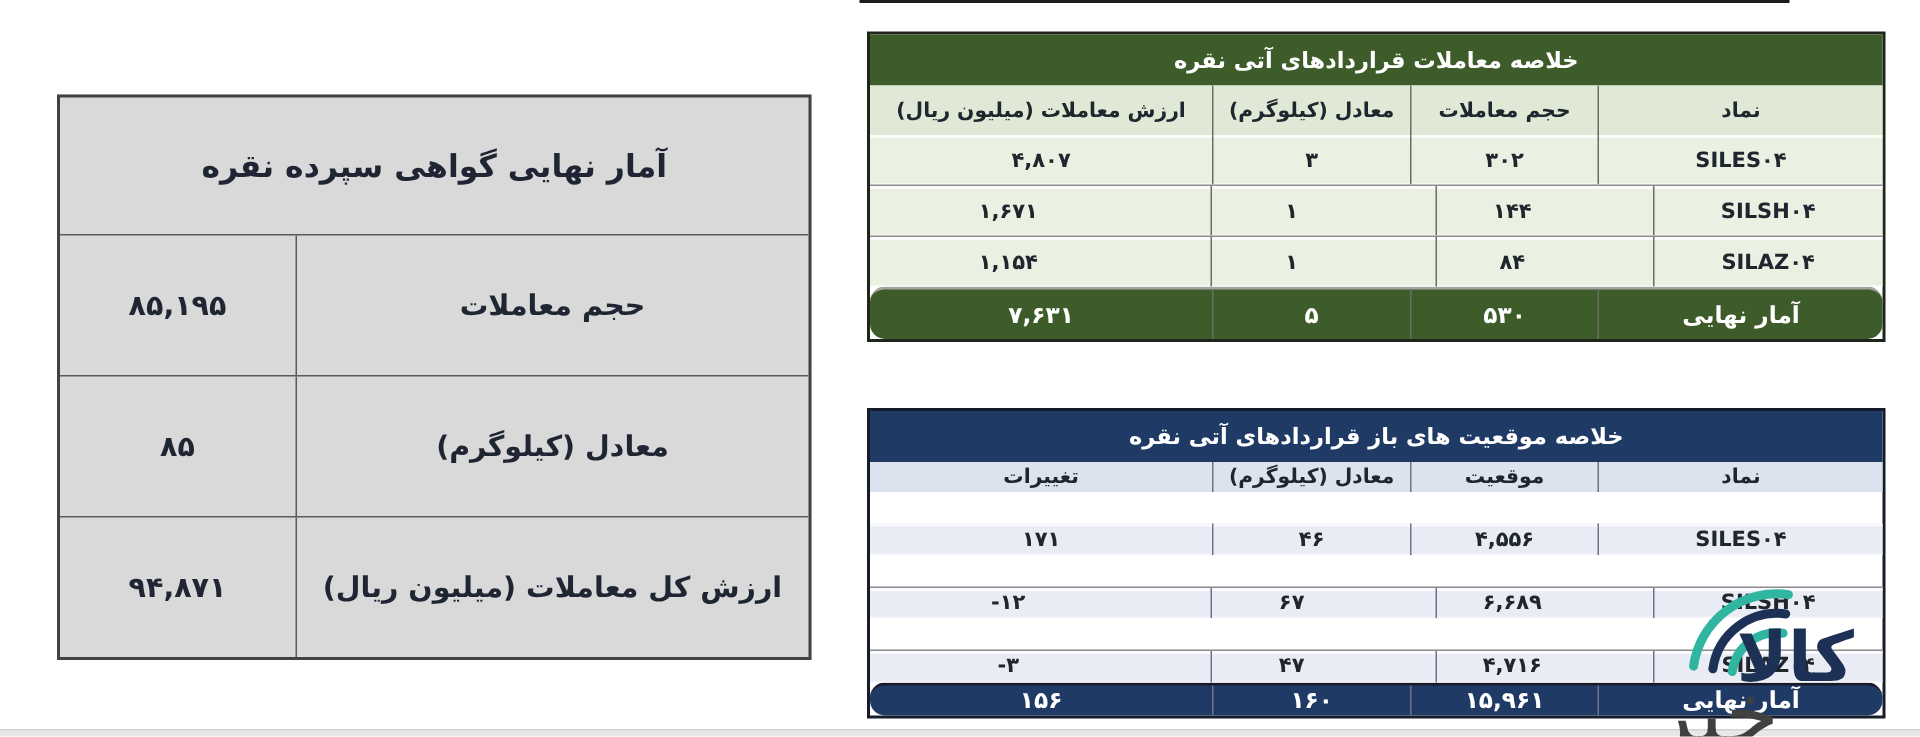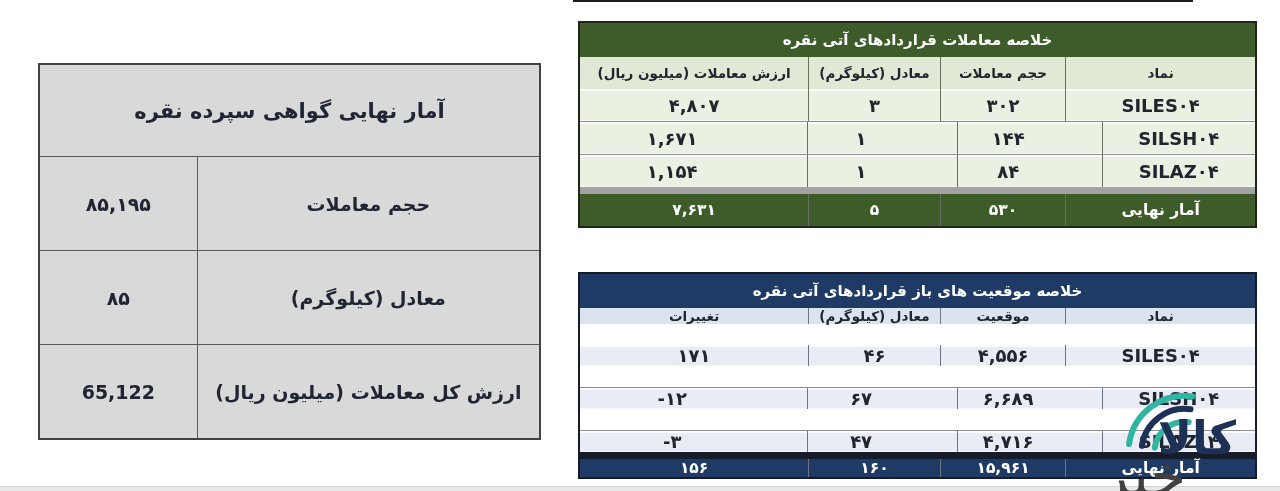--- a/index.html
+++ b/index.html
@@ -38,32 +38,32 @@
     display: flex; flex-direction: column; border: 2px solid #20251c;
     color: #20262e;
   }
   .tbl .thead {
     height: 34px; display: flex; align-items: center; justify-content: center;
     color: #ffffff; font-size: 15px; font-weight: bold;
   }
   .tbl .trow { flex: 1; display: flex; direction: ltr; }
   .tbl .cell {
     display: flex; align-items: center; justify-content: center;
-    font-weight: bold; font-size: 18px;
+    font-weight: bold; font-size: 14px;
   }
   .tbl .cell span { unicode-bidi: plaintext; }
   .tbl .c1 { width: 33.8%; }
   .tbl .c2 { width: 19.5%; }
   .tbl .c3 { width: 18.6%; }
   .tbl .c4 { width: 28.1%; }
   .tbl .cell + .cell { border-left: 1px solid #6e6e6e; }
   .tbl .colhead .cell { font-size: 13.5px; }
   .tbl .data + .data { border-top: 1px solid #8e8e8e; gap: 43px; }
   .tbl .data { box-shadow: inset 0 2px 0 rgba(255,255,255,0.8), inset 0 -1px 0 rgba(255,255,255,0.55); }
-  .tbl .tfoot { color: #ffffff; border-top: 7px solid #a3a3a3; }
+  .tbl .tfoot { color: #ffffff; border-top: 2px solid #a3a3a3; border-radius: 10px; }
   .tbl .tfoot .cell { font-size: 15.5px; color: #ffffff; }
 
   .tbl-green { top: 21px; }
   .tbl-green .thead { background: #3e5c2a; }
   .tbl-green .colhead { background: #e0e9d5; }
   .tbl-green .data { background: #eaf1e3; }
   .tbl-green .tfoot { background: #3e5c2a; }
   .tbl-green .cell + .cell { border-left-color: #69705f; }
 
   .tbl-blue { top: 272px; border-color: #171c2b; }
@@ -97,21 +97,21 @@
 
     <div class="grow">
       <div class="gval">۸۵,۱۹۵</div>
       <div class="glabel">حجم معاملات</div>
     </div>
     <div class="grow">
       <div class="gval">۸۵</div>
       <div class="glabel">معادل (کیلوگرم)</div>
     </div>
     <div class="grow">
-      <div class="gval">65,122</div>
+      <div class="gval">۹۴,۸۷۱</div>
       <div class="glabel">ارزش کل معاملات (میلیون ریال)</div>
     </div>
   </div>
 
   <div class="tbl tbl-green">
     <div class="thead">خلاصه معاملات قراردادهای آتی نقره</div>
 
     <div class="trow colhead">
       <div class="cell c1">
           <span>ارزش معاملات (میلیون ریال)</span>

